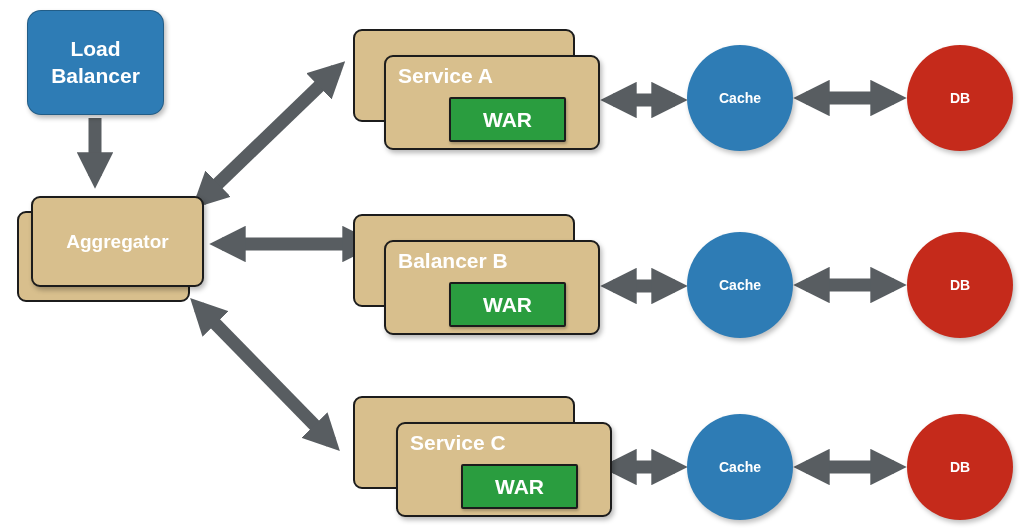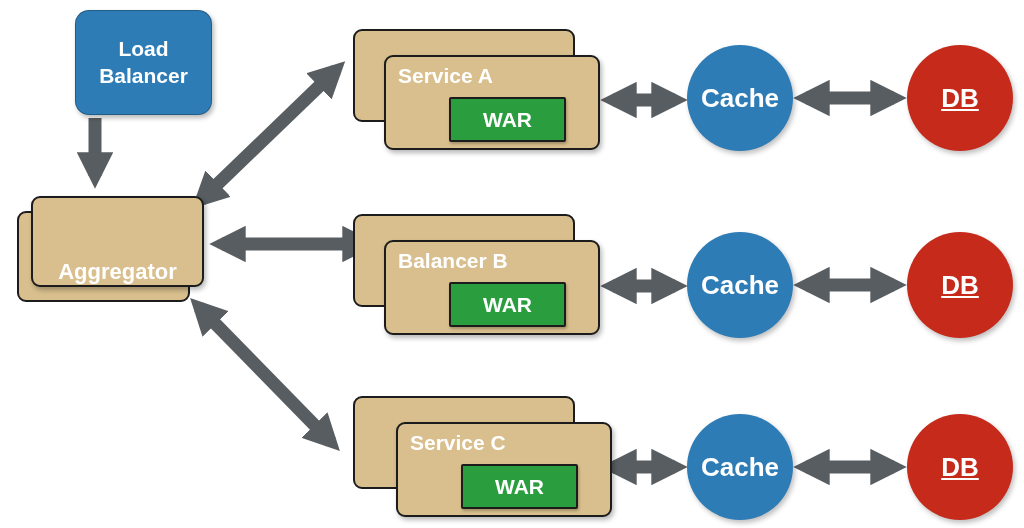--- a/index.html
+++ b/index.html
@@ -9,44 +9,44 @@
   *{margin:0;padding:0;box-sizing:border-box;}
   body{font-family:"Liberation Sans",sans-serif;background:var(--bg);}
   .canvas{position:relative;width:1024px;height:528px;background:var(--bg);overflow:hidden;}
 
   .rect{position:absolute;border:2px solid var(--outline);border-radius:9px;background:var(--tan);}
   .shadowed{box-shadow:2px 3px 5px rgba(0,0,0,.28);}
 
   .lb{position:absolute;left:27px;top:10px;width:137px;height:105px;background:var(--blue);
       border:1px solid rgba(0,0,0,.25);border-radius:14px;display:flex;align-items:center;
       justify-content:center;text-align:center;color:var(--label);font-weight:bold;
-      font-size:21px;line-height:1.25;box-shadow:2px 3px 5px rgba(0,0,0,.28);margin-left:48px;}
+      font-size:21px;line-height:1.25;box-shadow:2px 3px 5px rgba(0,0,0,.28);}
 
   .agg-back{left:17px;top:211px;width:173px;height:91px;}
-  .agg-front{left:31px;top:196px;width:173px;height:91px;display:flex;align-items:flex-end;
-      justify-content:center;color:var(--label);font-weight:bold;font-size:22px;}
+  .agg-front{left:31px;top:196px;width:173px;height:91px;display:flex;align-items:center;
+      justify-content:center;color:var(--label);font-weight:bold;font-size:19px;}
 
   .svc-back{width:222px;height:93px;}
   .svc-front{width:216px;height:95px;color:var(--label);font-weight:bold;font-size:21px;}
   .svc-a-back{left:353px;top:29px;}   .svc-a-front{left:384px;top:55px;}
   .svc-b-back{left:353px;top:214px;}  .svc-b-front{left:384px;top:240px;}
   .svc-c-back{left:353px;top:396px;}  .svc-c-front{left:384px;top:422px;margin-left:12px;}
   .svc-label{position:absolute;left:12px;top:7px;}
   .war{position:absolute;left:63px;top:40px;width:117px;height:45px;background:var(--green);
       border:2px solid var(--outline);border-radius:2px;display:flex;align-items:center;
       justify-content:center;color:var(--label);font-weight:bold;font-size:21px;
       box-shadow:1px 2px 3px rgba(0,0,0,.25);}
 
   .circle{position:absolute;width:106px;height:106px;border-radius:50%;display:flex;
       align-items:center;justify-content:center;color:var(--label);font-weight:bold;
-      font-size:26px;box-shadow:2px 3px 5px rgba(0,0,0,.25);}
+      font-size:14px;box-shadow:2px 3px 5px rgba(0,0,0,.25);}
   .cache{background:var(--blue);}
   .db{background:var(--red);}
   .row-a{top:45px;} .row-b{top:232px;} .row-c{top:414px;}
-  .cache{left:687px;} .db{left:907px;text-decoration:underline;}
+  .cache{left:687px;} .db{left:907px;}
 
   svg.arrows{position:absolute;left:0;top:0;width:1024px;height:528px;pointer-events:none;}
   .arrow{stroke:var(--arrow);stroke-width:13;}
   marker path{fill:var(--arrow);}
 </style>
 </head>
 <body>
 
 <div class="canvas">
 

